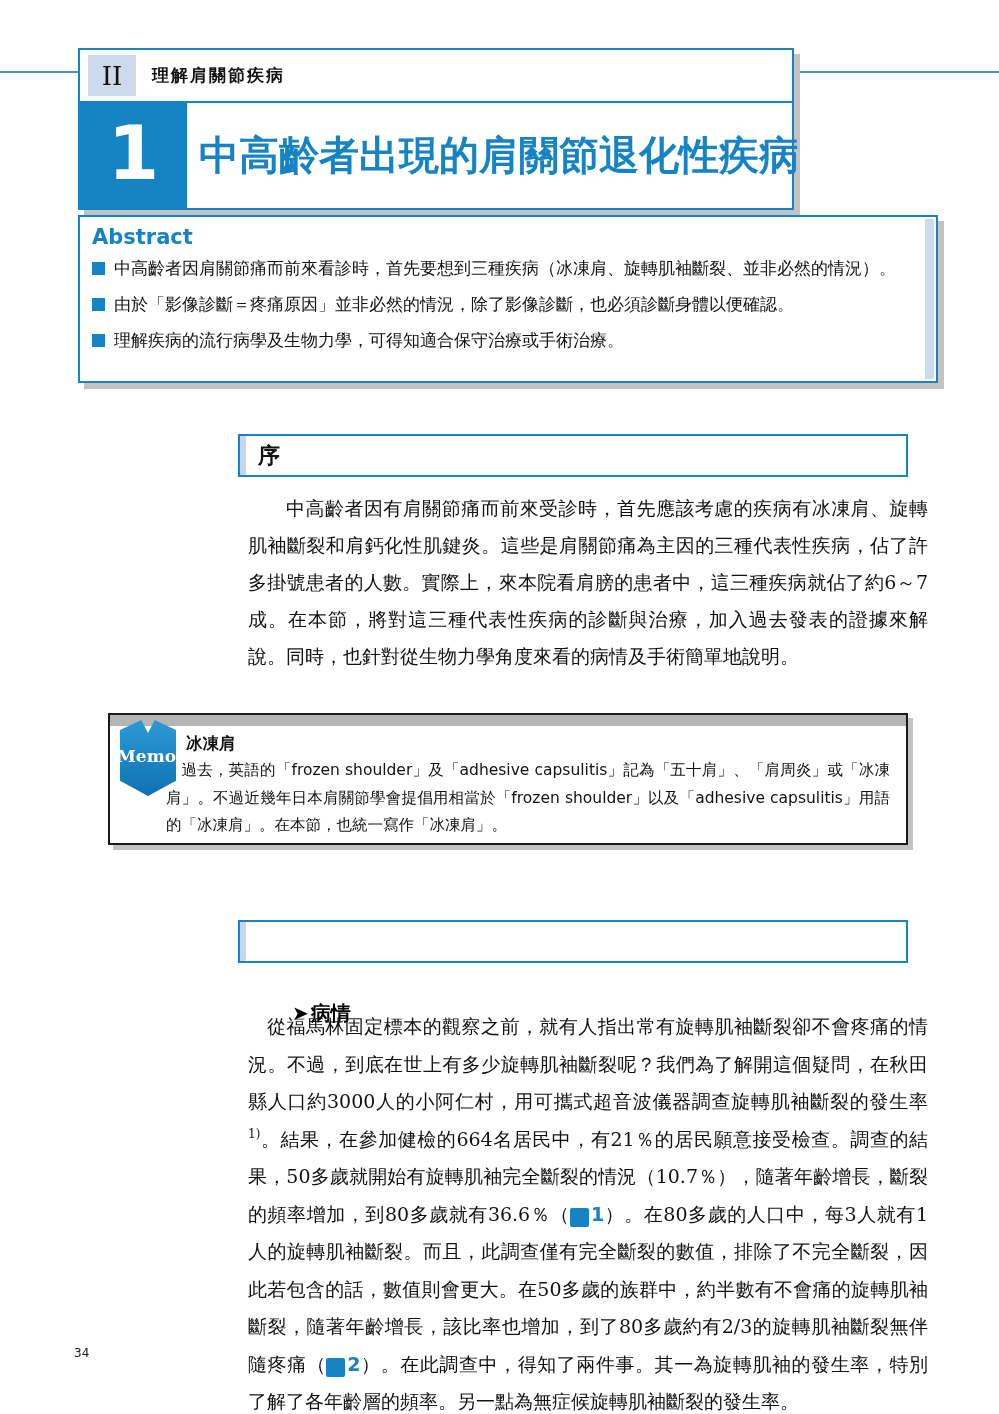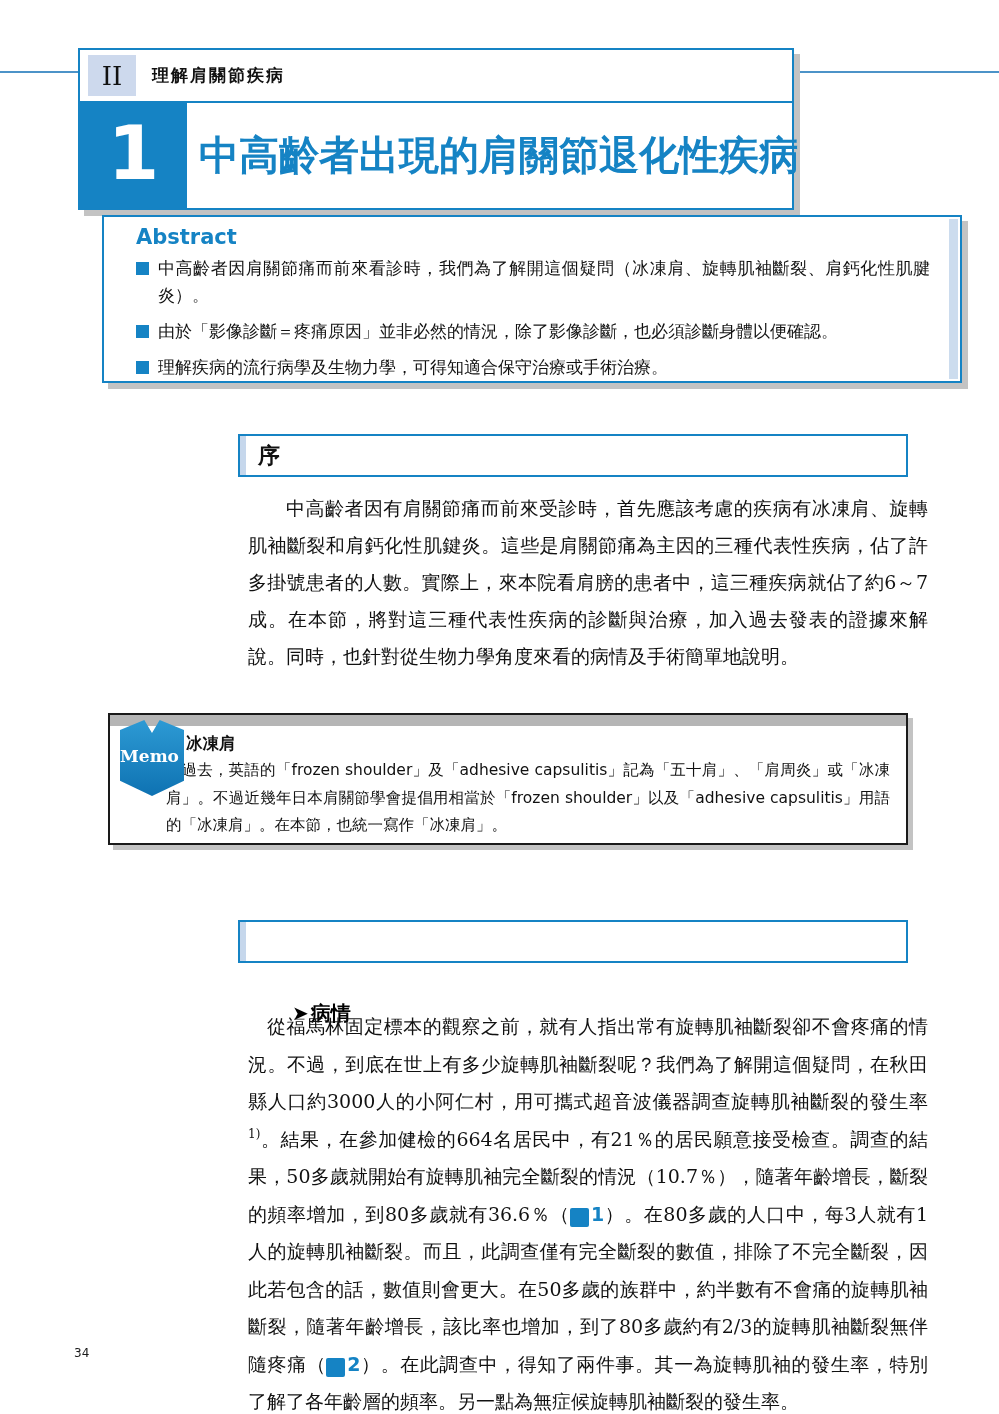--- a/index.html
+++ b/index.html
@@ -40,22 +40,21 @@
   .chap-title {
     flex:1; display:flex; align-items:center; padding-left:12px;
     color:#1583c4; font-weight:bold; font-size:40px; letter-spacing:0px;
     font-family:"DejaVu Serif","Liberation Serif",serif; white-space:nowrap;
   }
 
   
   .abstract-box {
     position:absolute; left:78px; top:215px; width:860px; height:168px;
     background:#fff; border:2px solid #1583c4; box-shadow:6px 6px 0 #c3c3c3;
-    padding:8px 30px 0 32px;
-    margin-left:24px;
+    padding:8px 30px 0 12px;
   }
   .abstract-strip { position:absolute; top:2px; bottom:2px; right:2px; width:9px; background:#ccdcee; }
   .abstract-heading {
     color:#1583c4; font-family:"DejaVu Sans","Liberation Sans",sans-serif;
     font-weight:bold; font-size:21px; margin-bottom:6px;
   }
   .abstract-list { list-style:none; }
   .abstract-list li { display:flex; gap:9px; margin-bottom:9px; }
   .bullet-sq { width:13px; height:13px; background:#1583c4; flex:none; margin-top:7px; }
   .abstract-text {
@@ -99,24 +98,24 @@
     font-family:"DejaVu Sans","Liberation Sans",sans-serif; font-style:normal;
   }
 
   
   .memo-box {
     position:absolute; left:108px; top:713px; width:800px; height:132px;
     background:#fff; border:2px solid #1a1a1a; box-shadow:5px 5px 0 #c3c3c3;
   }
   .memo-bar { height:11px; background:#b5b5b5; }
   .memo-book {
-    position:absolute; left:10px; top:5px; width:64px; height:76px;
+    position:absolute; left:10px; top:5px; width:56px; height:76px;
     background:linear-gradient(180deg,#2d9ad4,#0e72b2);
     clip-path:polygon(0 13%, 38% 0, 50% 17%, 62% 0, 100% 13%, 100% 80%, 50% 100%, 0 80%);
-    display:flex; align-items:center; justify-content:flex-start;
+    display:flex; align-items:center; justify-content:flex-end;
   }
   .memo-book span {
     color:#fff; font-family:"DejaVu Serif","Liberation Serif",serif;
     font-weight:bold; font-size:17px; margin-top:-4px;
   }
   .memo-title {
     margin:7px 16px 0 76px;
     font-family:"DejaVu Sans","Liberation Sans",sans-serif;
     font-weight:bold; font-size:16.5px; color:#111;
   }
@@ -163,21 +162,21 @@
       <div class="chap-title">中高齡者出現的肩關節退化性疾病</div>
     </div>
   </div>
 
   <div class="abstract-box">
     <div class="abstract-strip"></div>
     <div class="abstract-heading">Abstract</div>
     <ul class="abstract-list">
       <li>
         <span class="bullet-sq"></span>
-        <span class="abstract-text">中高齡者因肩關節痛而前來看診時，我們為了解開這個疑問（冰凍肩、旋轉肌袖斷裂、肩鈣化性肌腱炎）。</span>
+        <span class="abstract-text">中高齡者因肩關節痛而前來看診時，首先要想到三種疾病（冰凍肩、旋轉肌袖斷裂、並非必然的情況）。</span>
       </li>
       <li>
         <span class="bullet-sq"></span>
         <span class="abstract-text">由於「影像診斷＝疼痛原因」並非必然的情況，除了影像診斷，也必須診斷身體以便確認。</span>
       </li>
       <li>
         <span class="bullet-sq"></span>
         <span class="abstract-text">理解疾病的流行病學及生物力學，可得知適合保守治療或手術治療。</span>
       </li>
     </ul>

